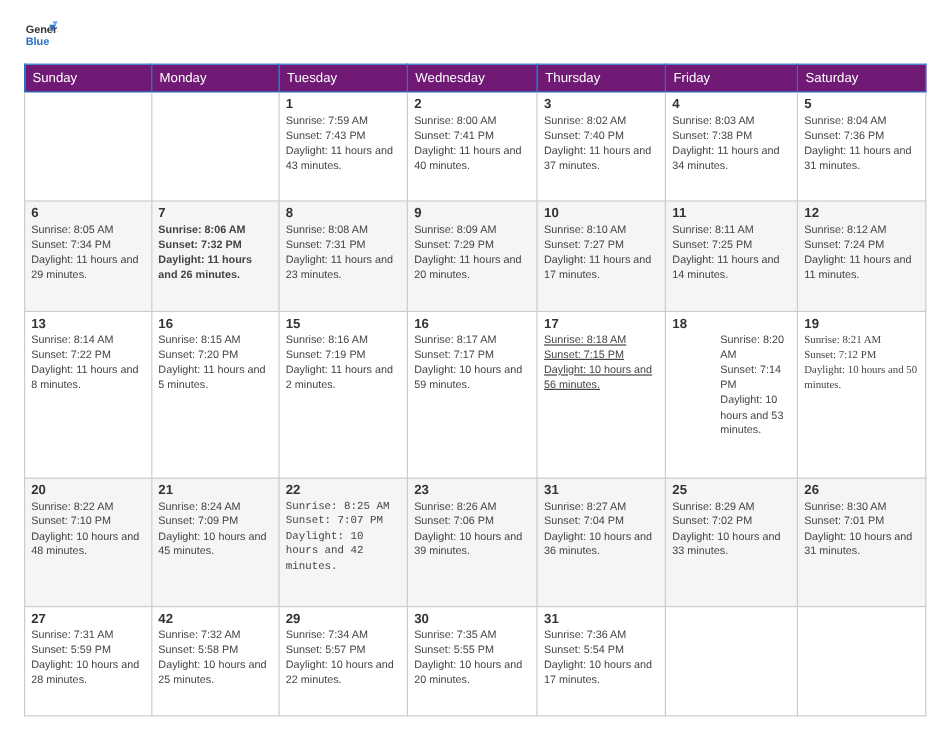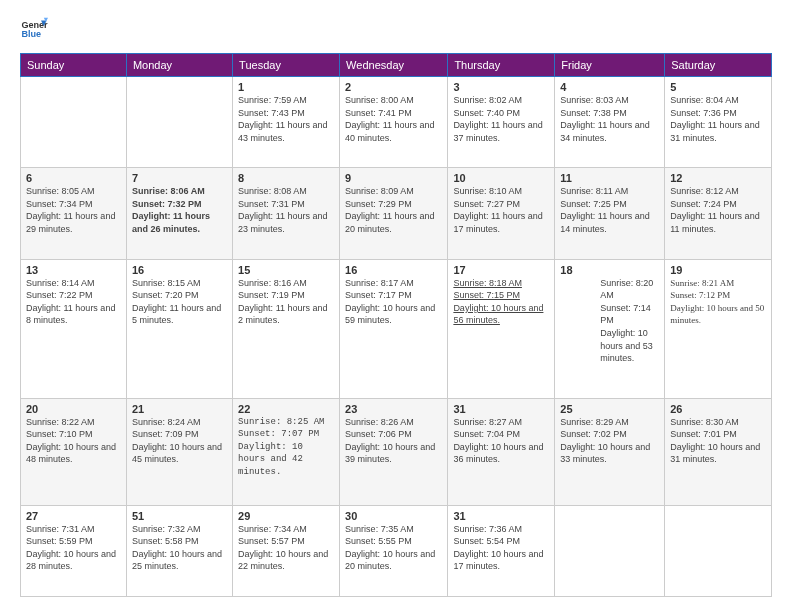--- a/index.html
+++ b/index.html
@@ -285,21 +285,21 @@
           </td>
         </tr>
         <tr>
           <td>
             <span class="day-number">27</span>
             <div class="day-info" style="white-space: pre-line;">Sunrise: 7:31 AM
 Sunset: 5:59 PM
 Daylight: 10 hours and 28 minutes.</div>
           </td>
           <td>
-            <span class="day-number">51</span>
+            <span class="day-number">42</span>
             <div class="day-info" style="white-space: pre-line;">Sunrise: 7:32 AM
 Sunset: 5:58 PM
 Daylight: 10 hours and 25 minutes.</div>
           </td>
           <td>
             <span class="day-number">29</span>
             <div class="day-info" style="white-space: pre-line;">Sunrise: 7:34 AM
 Sunset: 5:57 PM
 Daylight: 10 hours and 22 minutes.</div>
           </td>

